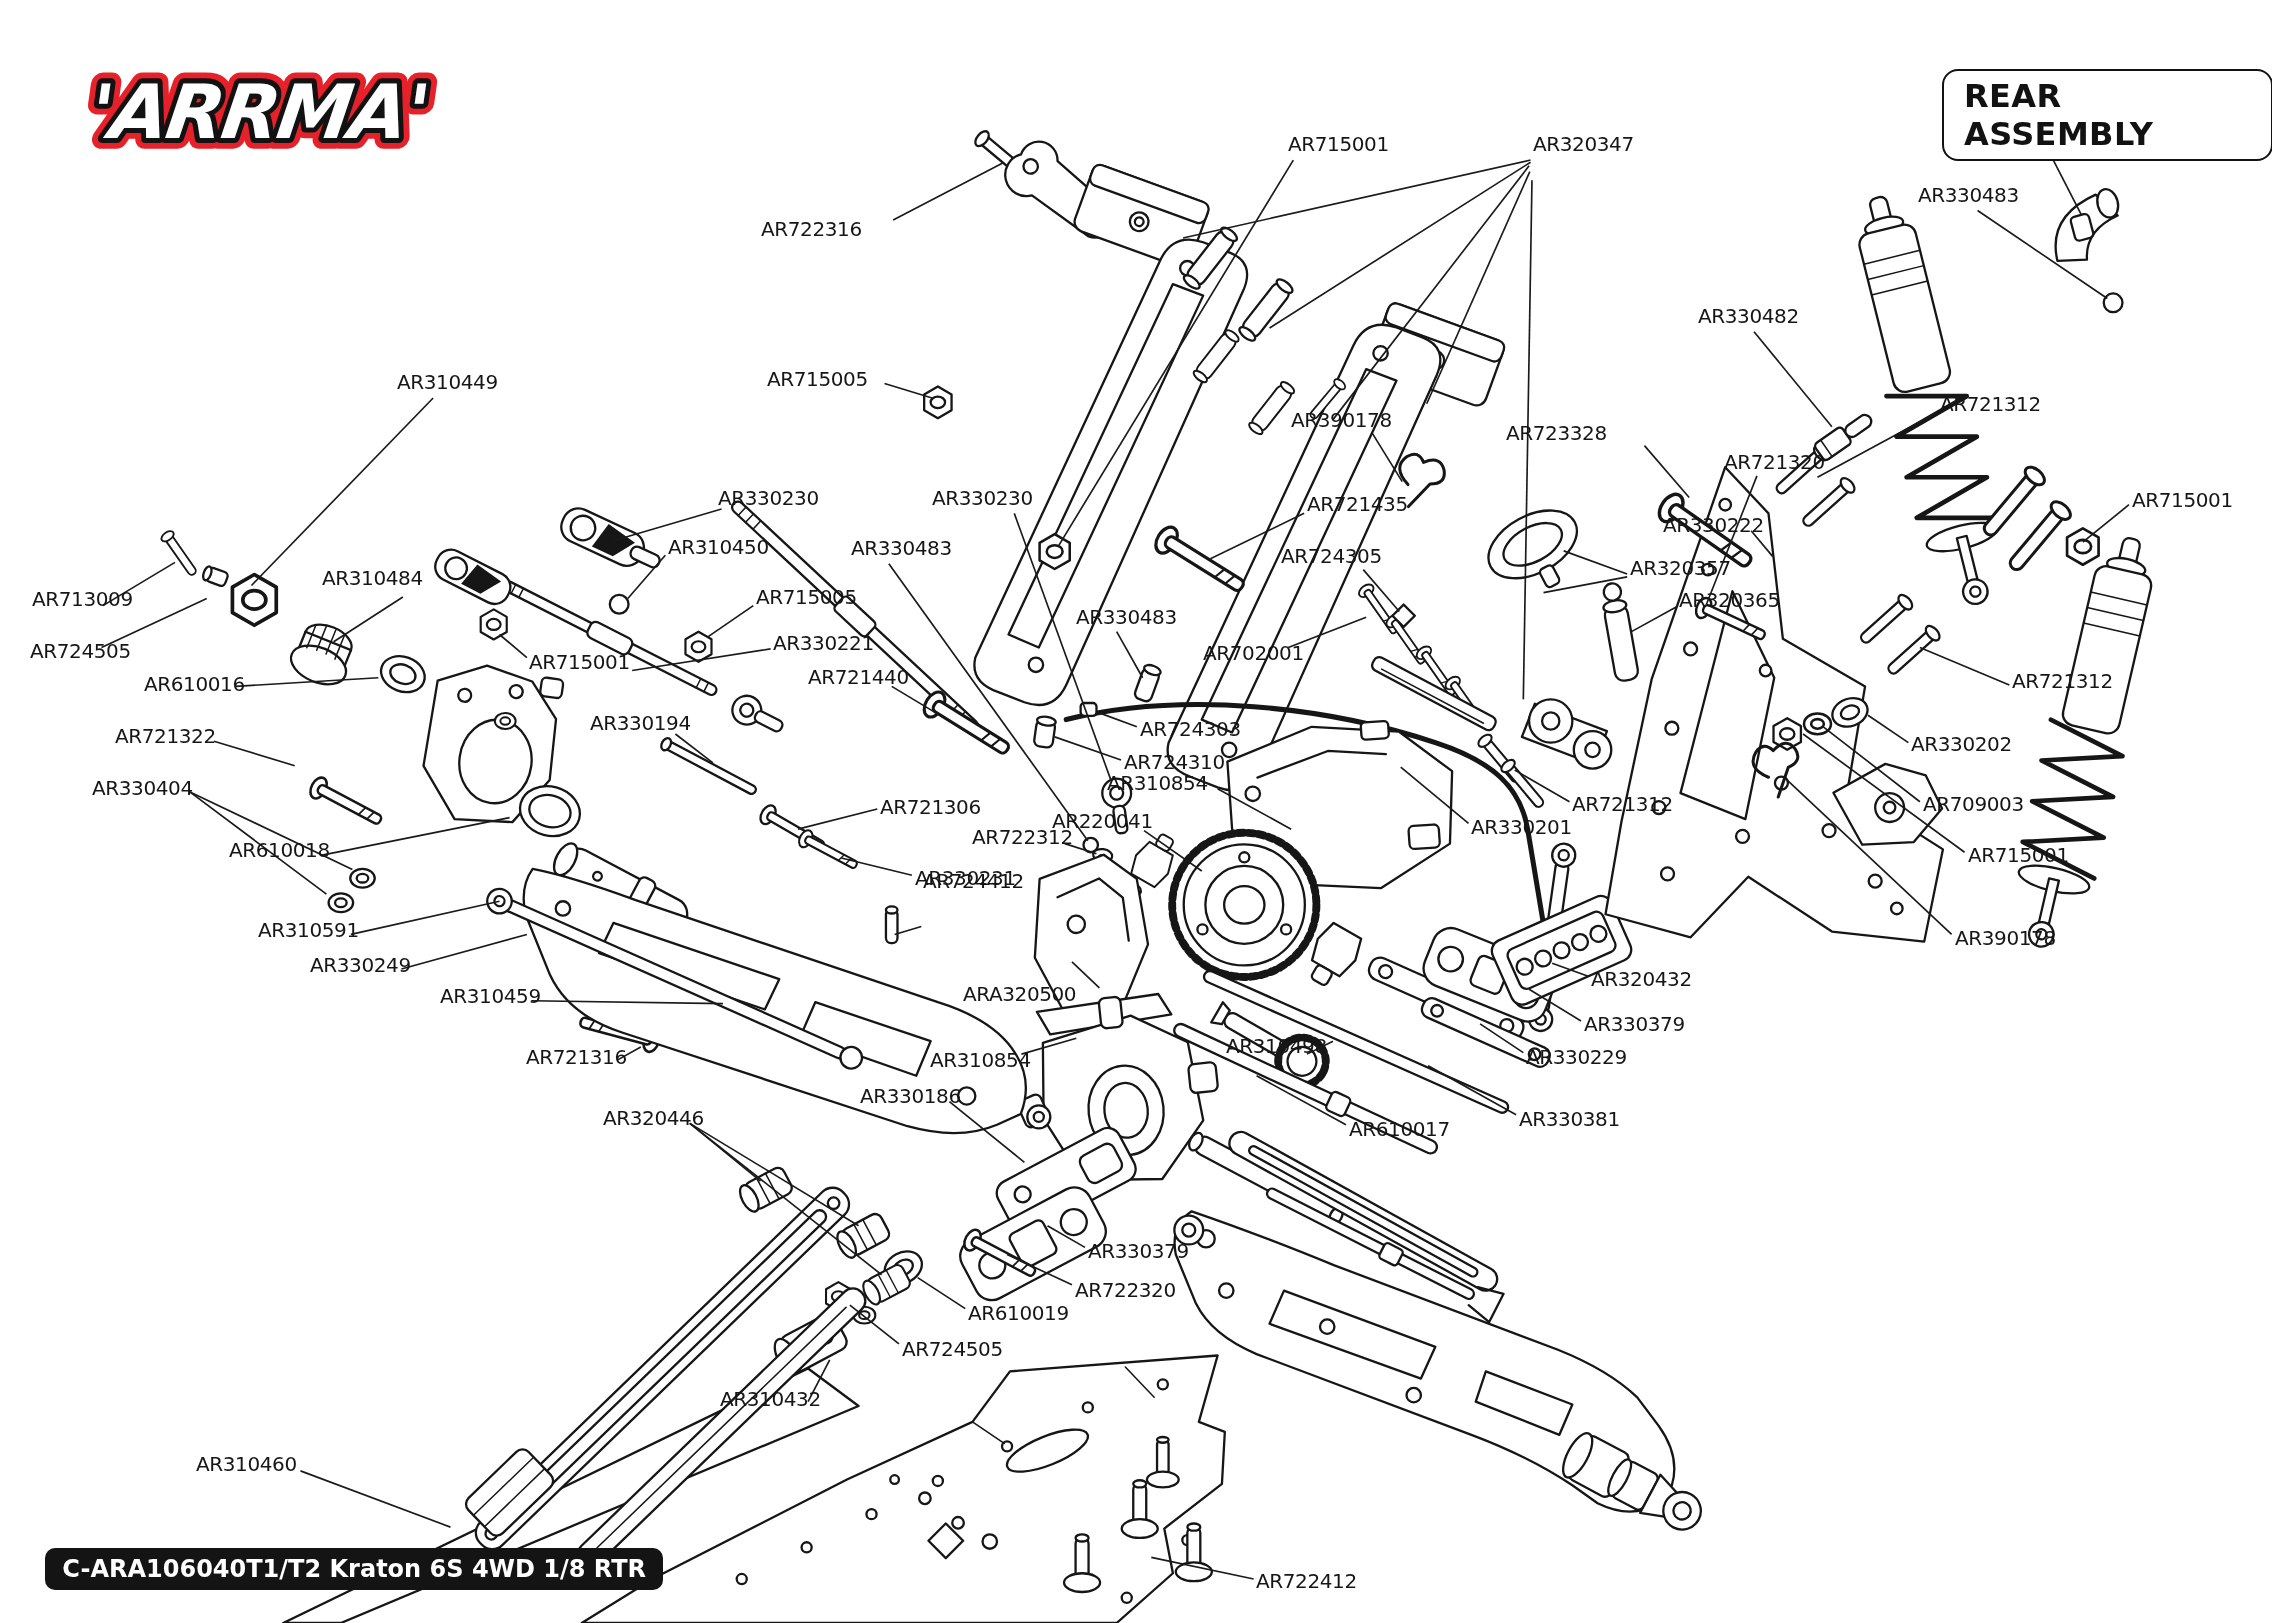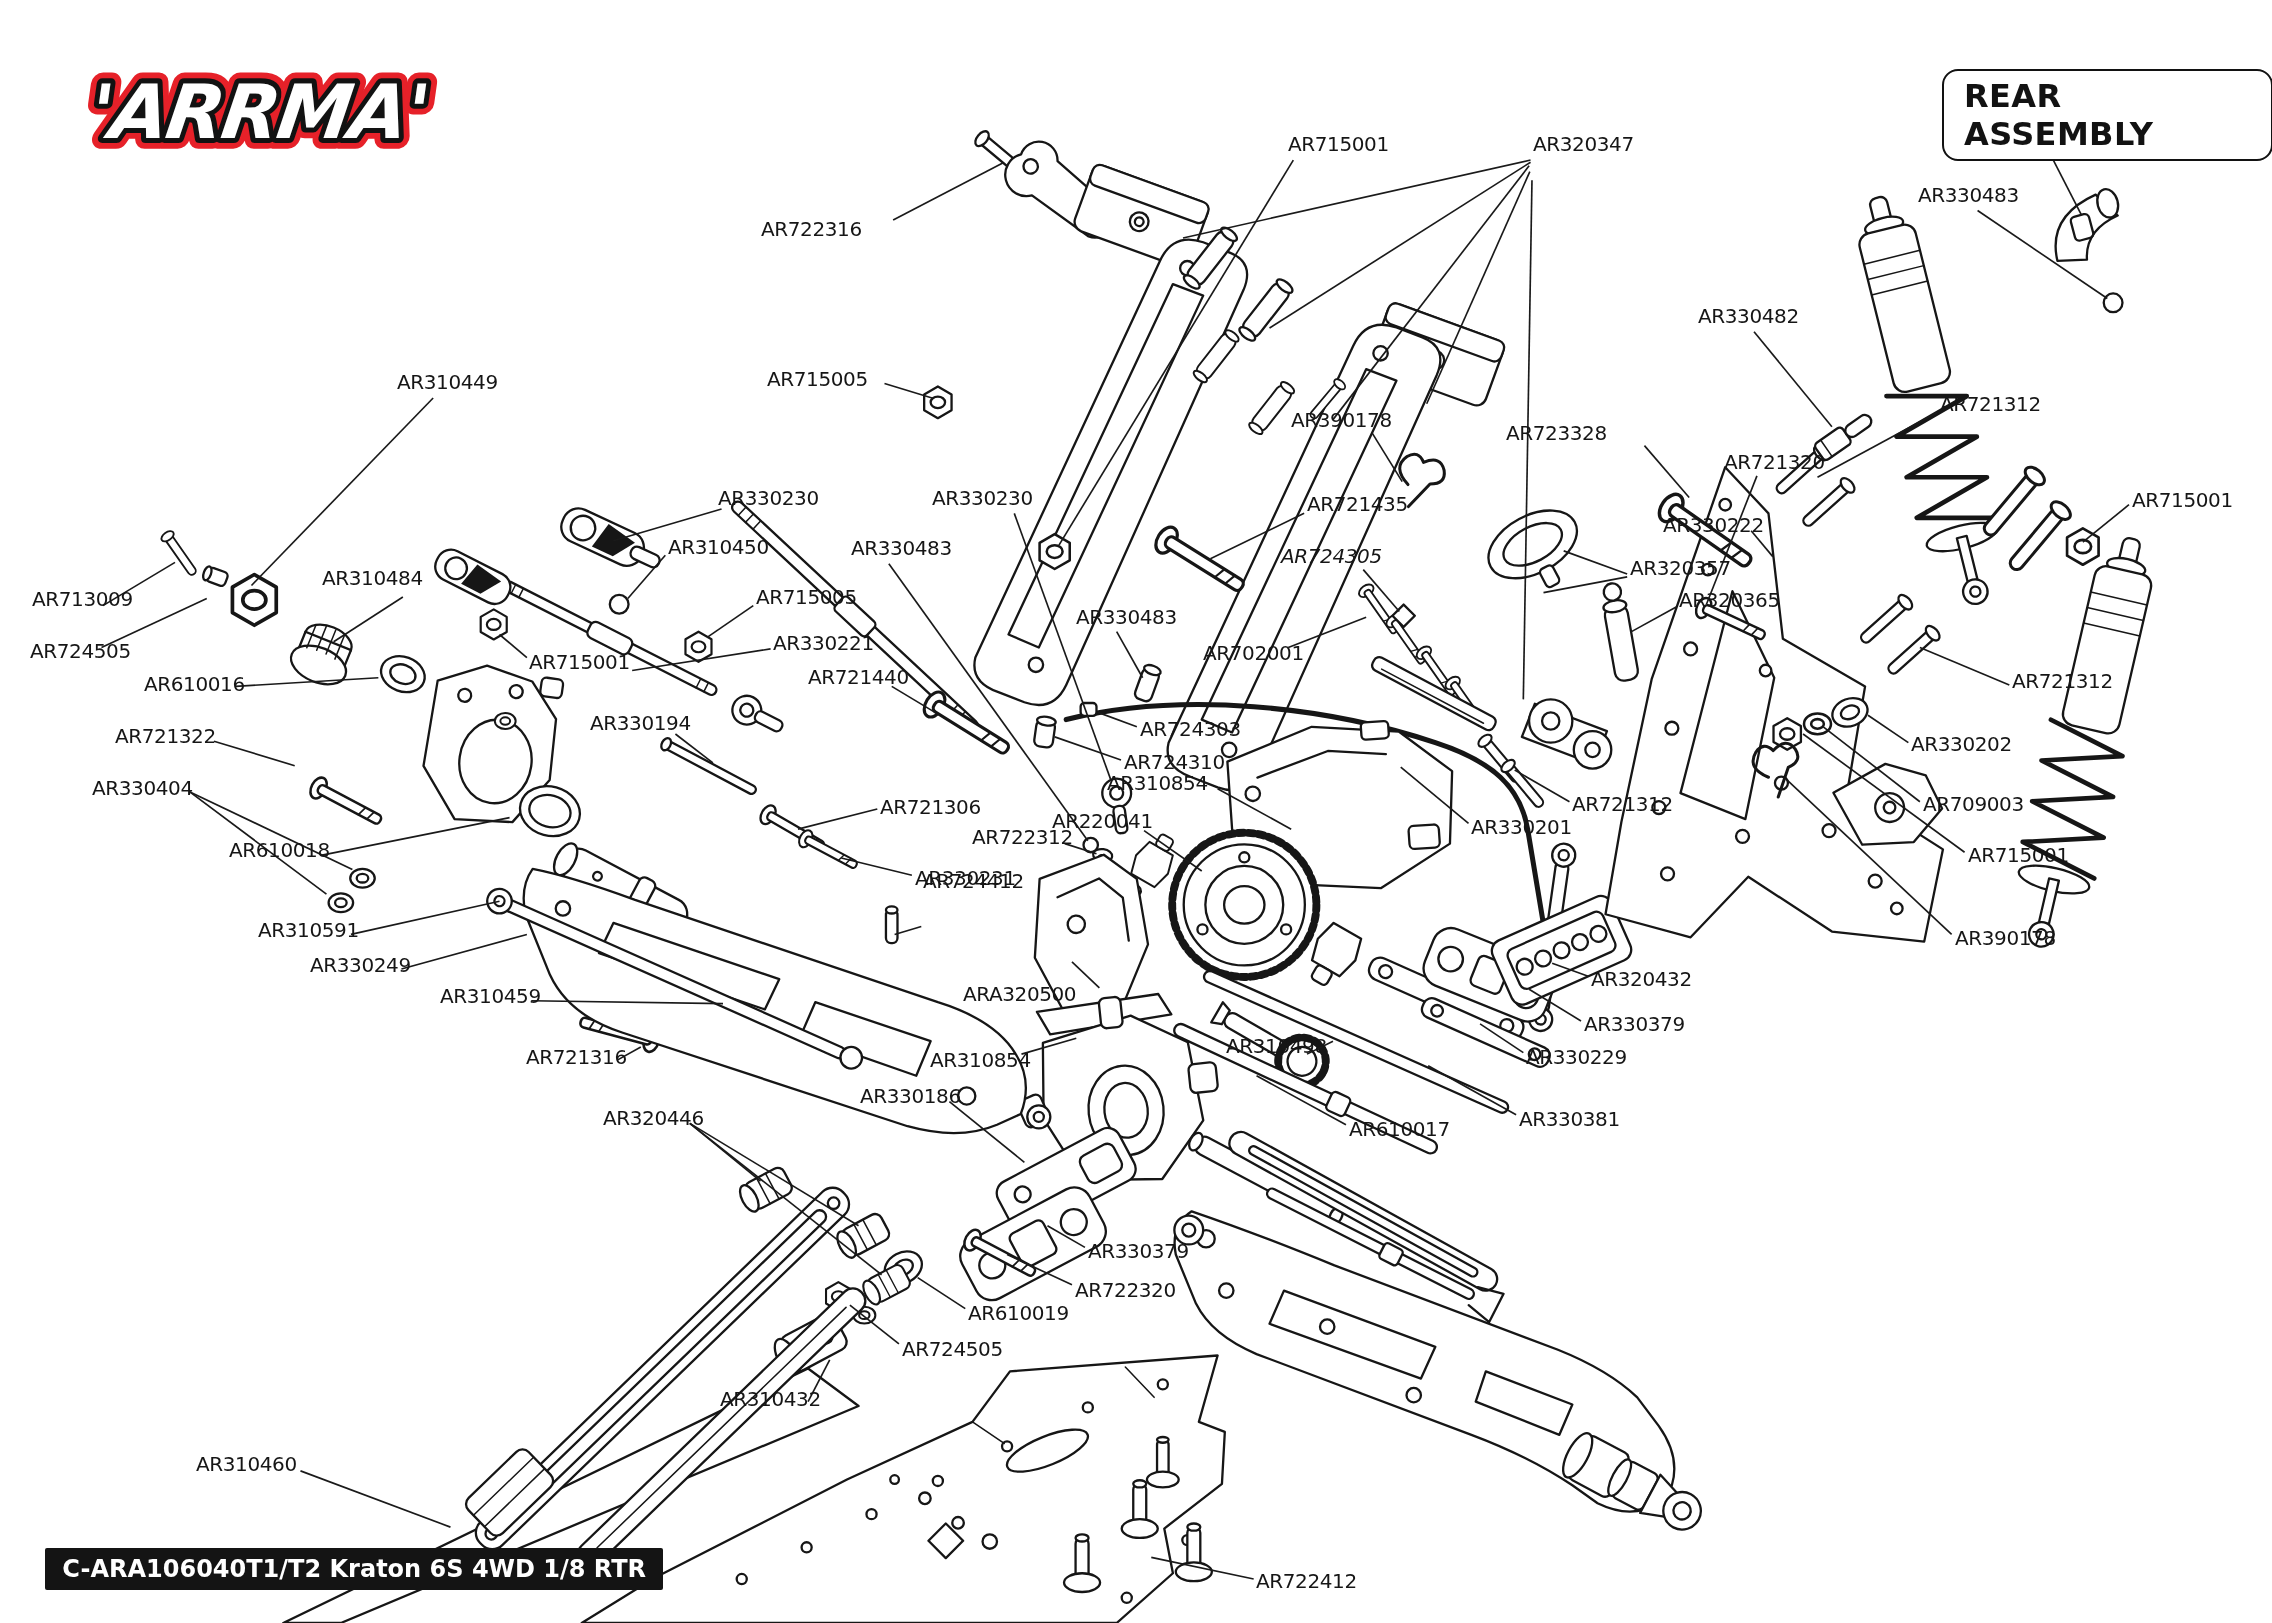--- a/index.html
+++ b/index.html
@@ -11,21 +11,21 @@
   .bk{fill:#161616;stroke:none;}
   .thin{stroke-width:2.1;}
   .tw{stroke-width:6.5;}
   .gear{stroke-width:11;stroke-dasharray:7.5 6.5;}
   #leaders line{stroke:#1a1a1a;stroke-width:2.3;}
   .lbl{position:absolute;transform:translateY(-52%);font-size:20px;letter-spacing:-0.4px;
        color:#161616;white-space:nowrap;}
   .titlebox{position:absolute;left:1942px;top:69px;border:2.5px solid #121212;border-radius:16px;
        padding:5.8px 20px;font-weight:bold;font-size:32px;letter-spacing:0.4px;color:#121212;background:#fff;}
   .badge{position:absolute;left:45px;top:1548px;background:#141414;color:#ffffff;font-weight:bold;
-       font-size:24px;border-radius:2px;padding:7.2px 17.3px;white-space:nowrap;}
+       font-size:24px;border-radius:10px;padding:7.2px 17.3px;white-space:nowrap;}
   .logo{position:absolute;left:72px;top:50px;}
 </style>
 </head>
 <body>
 
 <div class="stage">
 
   <svg class="layer art" viewBox="0 0 3151 2251">
     <defs>
       <g id="scr">
@@ -642,21 +642,21 @@
       <div class="lbl" style="left: 1940px; top: 404px;">AR721312</div>
       <div class="lbl" style="left: 1724px; top: 462px; text-align: center;">AR721320</div>
       <div class="lbl" style="left: 2132px; top: 500px;">AR715001</div>
       <div class="lbl" style="left: 718px; top: 498px;">AR330230</div>
       <div class="lbl" style="left: 932px; top: 498px;">AR330230</div>
       <div class="lbl" style="left: 1663px; top: 525px;">AR330222</div>
       <div class="lbl" style="left: 397px; top: 382px;">AR310449</div>
       <div class="lbl" style="left: 851px; top: 548px;">AR330483</div>
       <div class="lbl" style="left: 1307px; top: 504px;">AR721435</div>
       <div class="lbl" style="left: 668px; top: 547px;">AR310450</div>
-      <div class="lbl" style="left: 1281px; top: 556px; font-style: italic;">AR724305</div>
+      <div class="lbl" style="left: 1281px; top: 556px;">AR724305</div>
       <div class="lbl" style="left: 322px; top: 578px;">AR310484</div>
       <div class="lbl" style="left: 756px; top: 597px;">AR715005</div>
       <div class="lbl" style="left: 1630px; top: 568px;">AR320357</div>
       <div class="lbl" style="left: 1679px; top: 600px;">AR320365</div>
       <div class="lbl" style="left: 32px; top: 599px;">AR713009</div>
       <div class="lbl" style="left: 773px; top: 643px;">AR330221</div>
       <div class="lbl" style="left: 1291px; top: 420px;">AR390178</div>
       <div class="lbl" style="left: 529px; top: 662px;">AR715001</div>
       <div class="lbl" style="left: 1203px; top: 653px;">AR702001</div>
       <div class="lbl" style="left: 1076px; top: 617px;">AR330483</div>

